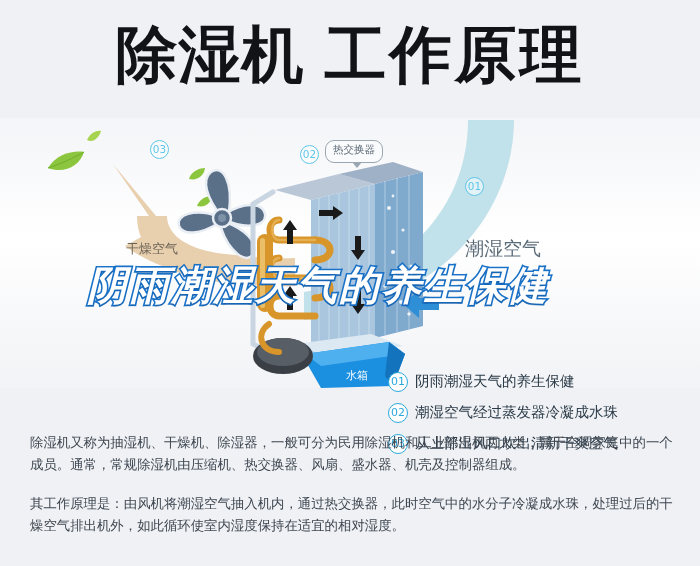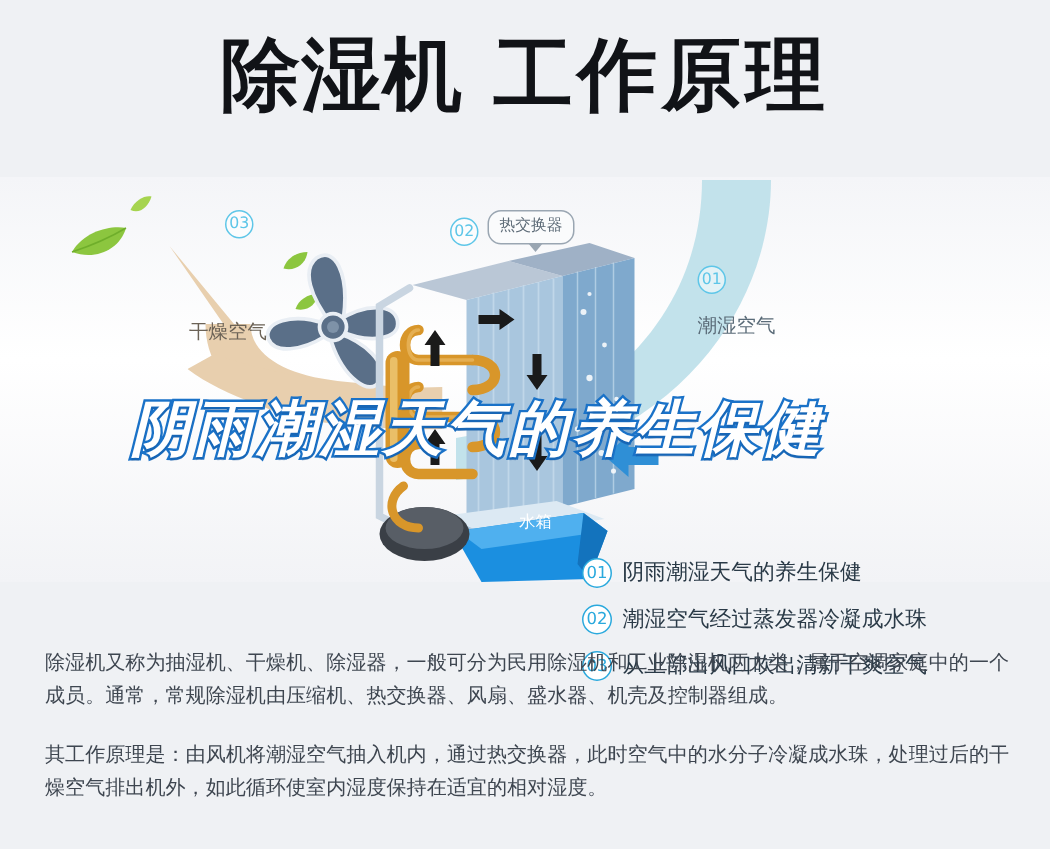--- a/index.html
+++ b/index.html
@@ -10,21 +10,21 @@
     overflow: hidden;
   }
   #page { position: relative; width: 700px; height: 566px; background: #eff1f4; }
 
   
   .title-wrap {
     position: absolute; left: 0; top: 24px; width: 700px;
     text-align: center; white-space: nowrap;
   }
   .title-a, .title-b {
-    font-size: 53px; font-weight: bold; color: #111317;
+    font-size: 62px; font-weight: bold; color: #111317;
     letter-spacing: 1px; line-height: 1;
     font-family: "DejaVu Sans", "Liberation Sans", sans-serif;
   }
   .title-b { margin-left: 20px; letter-spacing: 3px; }
 
   
   .stage {
     position: absolute; left: 0; top: 118px; width: 700px; height: 270px;
     background: linear-gradient(180deg,#f4f5f8 0%, #ffffff 45%, #f2f3f6 100%);
   }
@@ -35,23 +35,24 @@
   
   .swoosh { position: absolute; left: 300px; top: 2px; width: 300px; height: 205px; }
   
   .fan { position: absolute; left: 163px; top: 44px; width: 120px; height: 115px; }
   
   .machine { position: absolute; left: 243px; top: 30px; width: 200px; height: 240px; }
 
   .lbl {
     position: absolute; color: #4f6170; font-size: 12px; white-space: nowrap;
     font-family: Liberation Serif, serif;
+    margin-top: 28px;
   }
   .lbl-dry  { left: 126px; top: 94px; color: #6b6256; font-size: 13px; }
-  .lbl-wet  { left: 465px; top: 90px; color: #5a6b78; font-size: 13px; }
+  .lbl-wet  { left: 465px; top: 90px; color: #5a6b78; font-size: 19px; }
   .lbl-tank { left: 346px; top: 222px; color: #ffffff; font-size: 11px; }
 
   .badge {
     position: absolute; width: 19px; height: 19px; border-radius: 50%;
     border: 1.6px solid #5ec6e8; color: #5ec6e8;
     font-size: 10.5px; line-height: 16px; text-align: center;
     background: rgba(255,255,255,.55);
     font-family: "DejaVu Sans", "Liberation Sans", sans-serif;
   }
   .badge-03d { left: 150px; top: 22px; }

